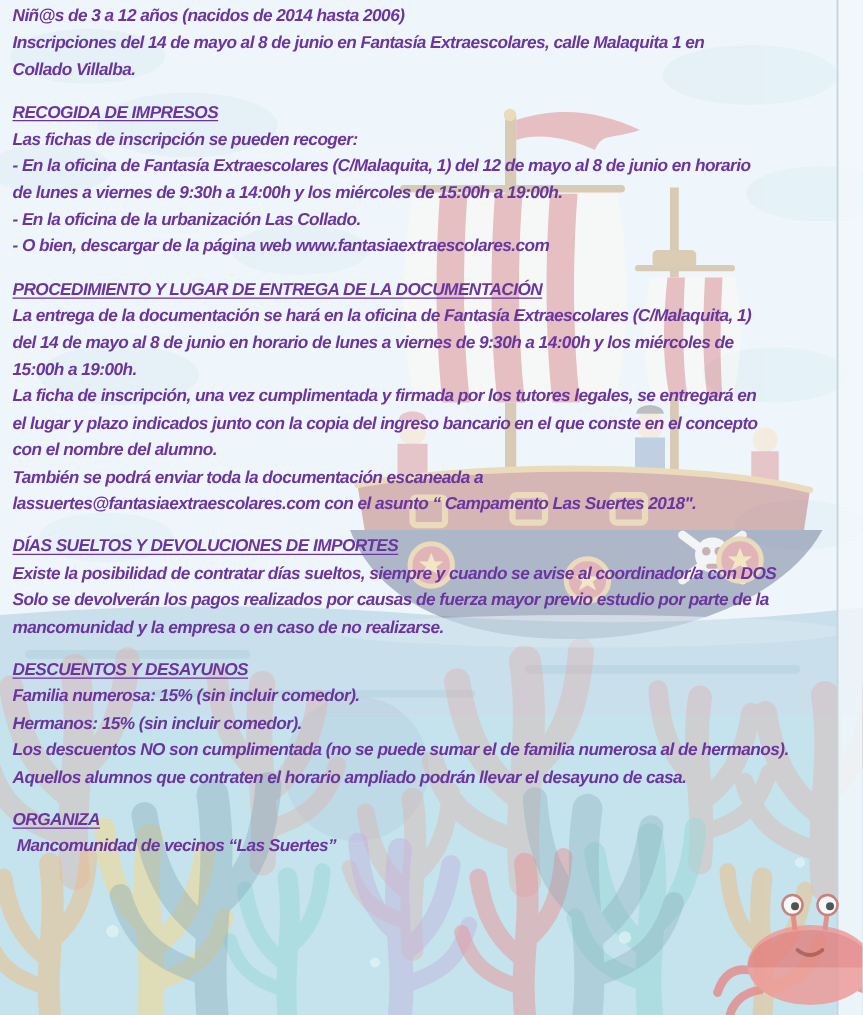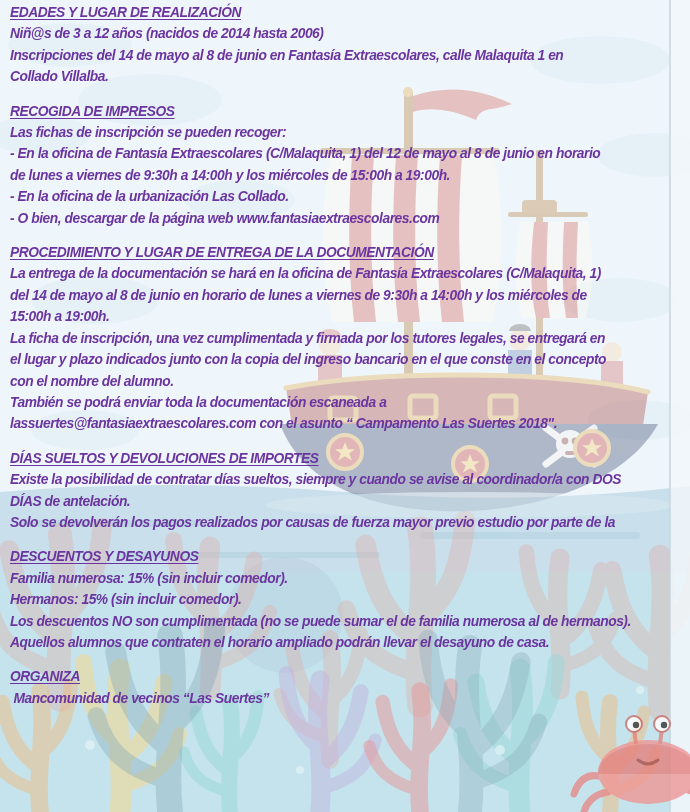--- a/index.html
+++ b/index.html
@@ -179,21 +179,20 @@
       <circle cx="14" cy="-48" r="8" fill="#ffffff" stroke="#c96a68" stroke-width="2"></circle>
       <circle cx="-12" cy="-47" r="3.2" fill="#333333"></circle>
       <circle cx="16" cy="-47" r="3.2" fill="#333333"></circle>
     </g>
     <path d="M-10,-12 q10,8 20,0" stroke="#a84a48" stroke-width="3" fill="none" stroke-linecap="round"></path>
   </g>
 </svg>
 
 <main class="content">
   <section>
-    <h2 class="title">EDADES Y LUGAR DE REALIZACIÓN</h2>
     <div class="lines">
         <div class="line">Niñ@s de 3 a 12 años (nacidos de 2014 hasta 2006)</div>
         <div class="line">Inscripciones del 14 de mayo al 8 de junio en Fantasía Extraescolares, calle Malaquita 1 en</div>
         <div class="line">Collado Villalba.</div>
       </div>
   </section>
 
   <section>
     <h2 class="title">RECOGIDA DE IMPRESOS</h2>
     <div class="lines">
@@ -216,22 +215,22 @@
         <div class="line">con el nombre del alumno.</div>
         <div class="line">También se podrá enviar toda la documentación escaneada a</div>
         <div class="line">lassuertes@fantasiaextraescolares.com con el asunto “ Campamento Las Suertes 2018".</div>
       </div>
   </section>
 
   <section>
     <h2 class="title">DÍAS SUELTOS Y DEVOLUCIONES DE IMPORTES</h2>
     <div class="lines">
         <div class="line">Existe la posibilidad de contratar días sueltos, siempre y cuando se avise al coordinador/a con DOS</div>
-        <div class="line">DÍAS de antelación.</div>
         <div class="line">Solo se devolverán los pagos realizados por causas de fuerza mayor previo estudio por parte de la</div>
+        <div class="line">mancomunidad y la empresa o en caso de no realizarse.</div>
       </div>
   </section>
 
   <section>
     <h2 class="title">DESCUENTOS Y DESAYUNOS</h2>
     <div class="lines">
         <div class="line">Familia numerosa: 15% (sin incluir comedor).</div>
         <div class="line">Hermanos: 15% (sin incluir comedor).</div>
         <div class="line">Los descuentos NO son cumplimentada (no se puede sumar el de familia numerosa al de hermanos).</div>
         <div class="line">Aquellos alumnos que contraten el horario ampliado podrán llevar el desayuno de casa.</div>

